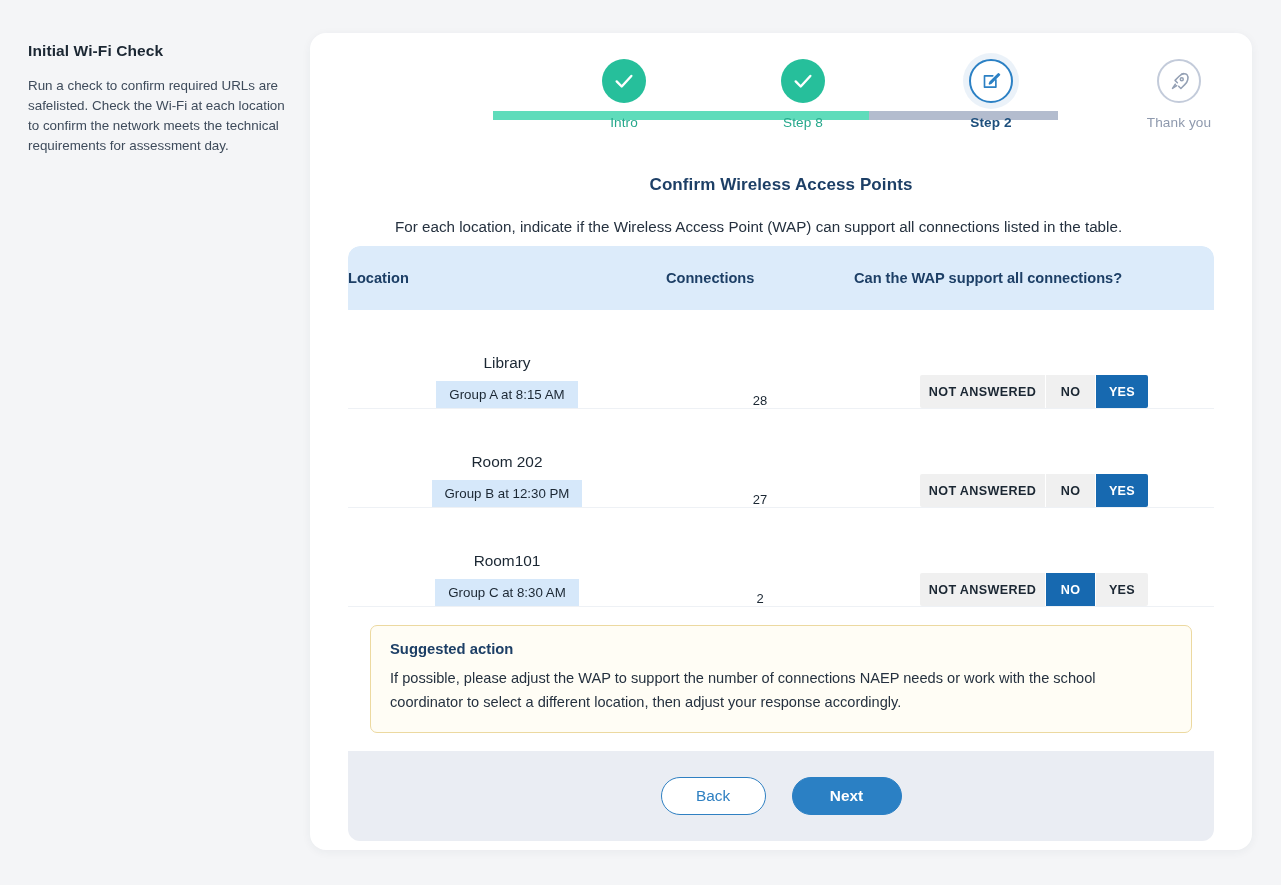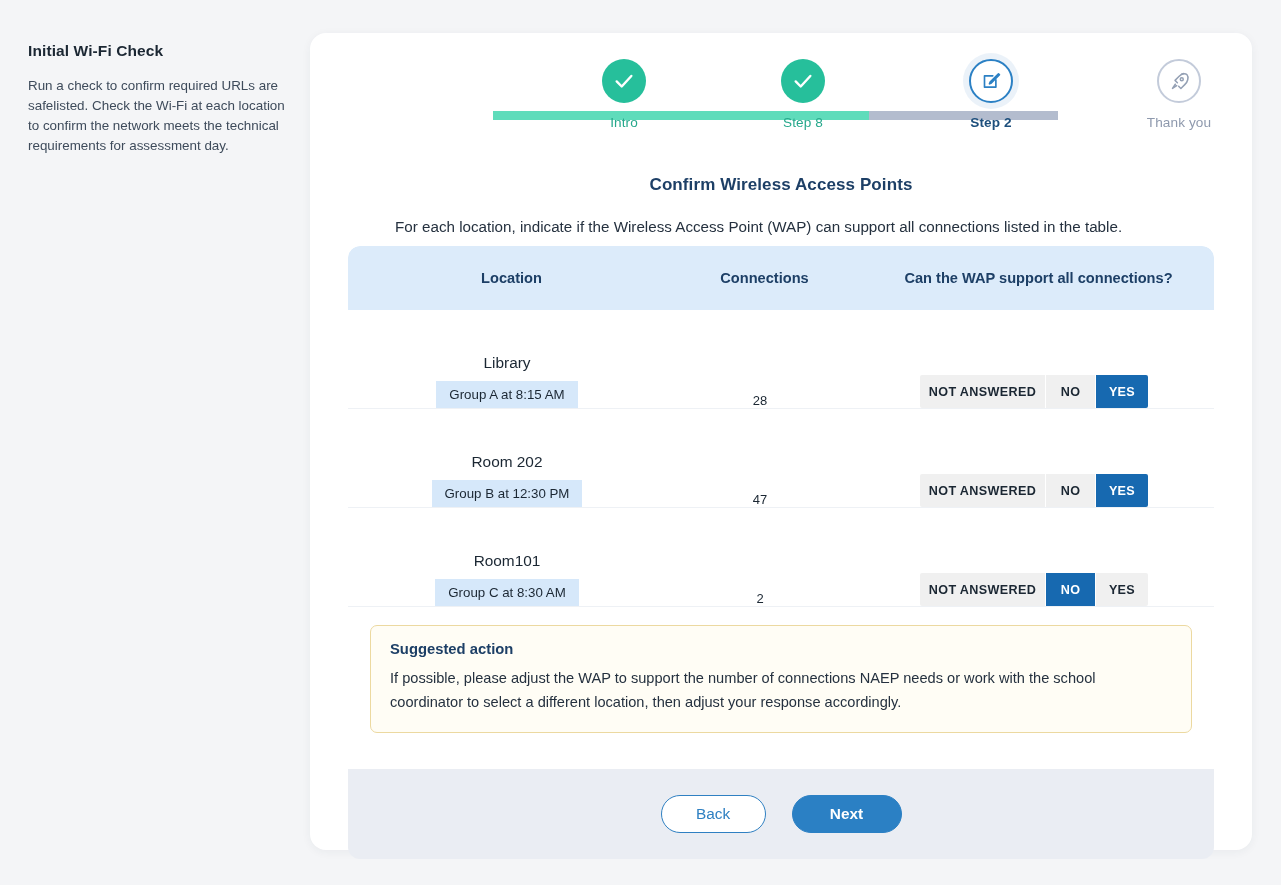--- a/index.html
+++ b/index.html
@@ -89,22 +89,20 @@
     border-radius: 12px; overflow: hidden;
     background: #ffffff;
   }
   .thead {
     height: 64px; background: #dcebfa;
     display: flex; align-items: center;
     border-radius: 12px 12px 0 0;
   }
   .th {
     font-size: 14.6px; font-weight: bold; color: #1d3f66;
-    text-align: center;
-    padding-left: 9px;
   }
   .col-loc  { width: 318px; }
   .col-conn { width: 188px; }
   .col-ans  { width: 360px; }
 
   .trow {
     height: 99px; display: flex; align-items: flex-end;
     background: #ffffff; border-bottom: 1px solid #eef1f5;
   }
   .loc-cell { width: 318px; text-align: center; }
@@ -147,21 +145,21 @@
   }
   .suggest-body {
     font-size: 14.6px; line-height: 24px; color: #25313f;
   }
 
   
   .panel-footer {
     position: absolute; left: 38px; top: 718px;
     width: 866px; height: 90px;
     background: #eaedf3; border-radius: 0 0 12px 12px;
-    display: flex; align-items: center; justify-content: center; gap: 26px; margin-top: 18px;
+    display: flex; align-items: center; justify-content: center; gap: 26px;
   }
   .btn {
     font-size: 15.4px; border-radius: 22px; cursor: pointer;
     font-family: "Liberation Sans", sans-serif;
   }
   .btn-back {
     width: 105px; height: 38px; background: #ffffff;
     border: 1.5px solid #2f80c2; color: #2f80c2;
   }
   .btn-next {
@@ -253,21 +251,21 @@
             <div class="seg seg-yes sel">YES</div>
           </div>
         </div>
       </div>
 
       <div class="trow">
         <div class="loc-cell">
           <div class="loc-name">Room 202</div>
           <div class="loc-badge">Group B at 12:30 PM</div>
         </div>
-        <div class="conn-cell">47</div>
+        <div class="conn-cell">27</div>
         <div class="ans-cell">
           <div class="toggle">
             <div class="seg seg-na">NOT ANSWERED</div>
             <div class="seg seg-no">NO</div>
             <div class="seg seg-yes sel">YES</div>
           </div>
         </div>
       </div>
 
       <div class="trow">

